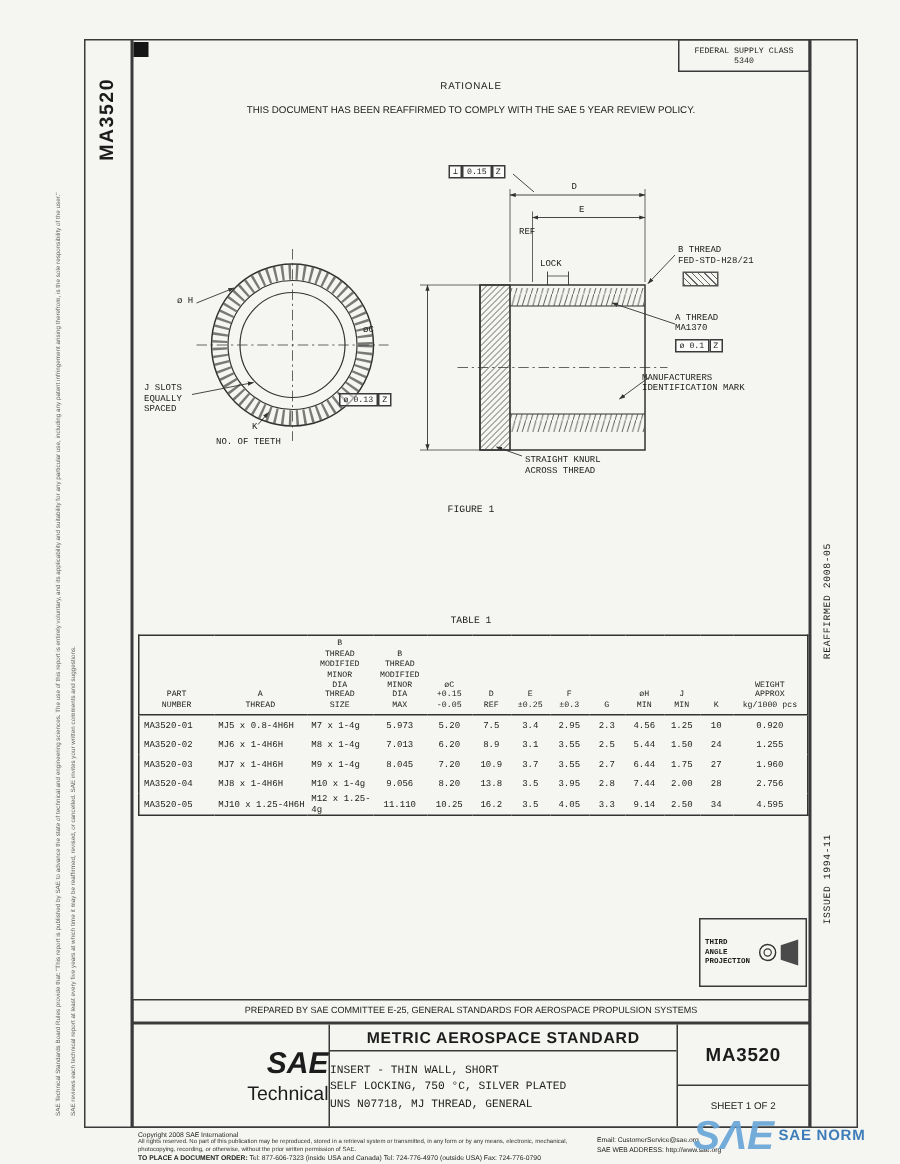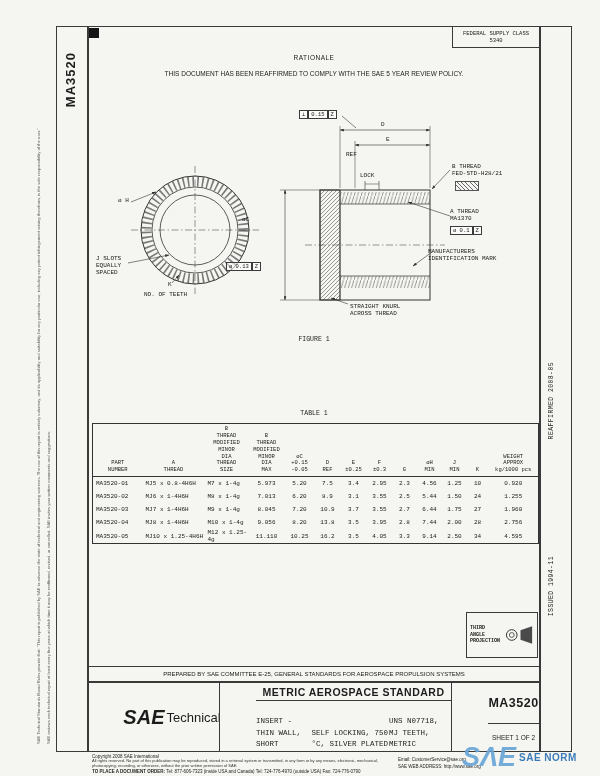--- a/index.html
+++ b/index.html
@@ -21,21 +21,21 @@
   
   table.dim{position:absolute;left:92px;top:423px;width:446px;border-collapse:collapse;
        table-layout:fixed;border:1px solid #333;}
   table.dim th{font-family:"Liberation Mono","DejaVu Sans Mono",monospace;font-size:5.5px;
        font-weight:normal;white-space:pre-line;vertical-align:bottom;text-align:center;
        border-bottom:1px solid #333;padding:2px 0 2px 0;line-height:1.25;}
   table.dim td{font-family:"Liberation Mono","DejaVu Sans Mono",monospace;font-size:6px;
        text-align:center;height:13px;padding:0;}
   table.dim td.al{text-align:left;padding-left:3px;}
   
-  .tb-cell{box-sizing:border-box;border-left:1px solid #3a3a3a;padding-left:36px;}
+  .tb-cell{box-sizing:border-box;border-left:1px solid #3a3a3a;}
   .hatch-swatch{position:absolute;border:0.6px solid #555;
        background:repeating-linear-gradient(45deg,#666 0 0.7px,transparent 0.7px 3px);}
   .wm{position:absolute;left:462px;top:742px;display:flex;align-items:center;opacity:.92;}
   .wm-glyph{font-family:"Liberation Sans",sans-serif;font-style:italic;font-weight:bold;
        font-size:27px;color:#6aa6d8;}
   .wm-text{font-family:"Liberation Sans",sans-serif;font-weight:bold;font-size:10px;
        color:#2d72b4;margin-left:3px;letter-spacing:.5px;}
 </style>
 </head>
 <body>
@@ -300,32 +300,32 @@
       <circle cx="7" cy="11" r="2.5" fill="none" stroke="#333" stroke-width="0.8"></circle>
       <polygon points="16,6 28,2 28,20 16,16" fill="#4a4a4a"></polygon>
     </svg>
   </div>
 
   <div class="frame" style="left:88px;top:666px;width:452px;height:16px;display:flex;align-items:center;justify-content:center;">
     <span style="font-size:6px;">PREPARED BY SAE COMMITTEE E-25, GENERAL STANDARDS FOR AEROSPACE PROPULSION SYSTEMS</span>
   </div>
 
   <div class="frame" style="left:88px;top:682px;width:452px;height:70px;display:flex;">
-    <div class="tb-cell" style="width:130px;border-left:none;display:flex;align-items:center;justify-content:center;">
+    <div class="tb-cell" style="width:130px;border-left:none;display:flex;align-items:flex-end;justify-content:center;flex-direction:column;">
       <span style="font-style:italic;font-weight:bold;font-size:20px;">SAE</span>
       <span style="font-size:13px;margin-left:2px;">Technical</span>
     </div>
     <div class="tb-cell" style="flex:1;display:flex;flex-direction:column;">
       <div style="height:17px;border-bottom:1px solid #3a3a3a;display:flex;align-items:center;justify-content:center;
                   font-weight:bold;font-size:10.5px;letter-spacing:.5px;">METRIC AEROSPACE STANDARD</div>
-      <div class="mono" style="flex:1;display:flex;flex-direction:row;align-items:flex-end;justify-content:center;
+      <div class="mono" style="flex:1;display:flex;flex-direction:column;align-items:flex-start;justify-content:center;
                   font-size:7.5px;line-height:1.55;">
         <div>INSERT - THIN WALL, SHORT</div>
         <div>SELF LOCKING, 750 °C, SILVER PLATED</div>
-        <div>UNS N07718, MJ TEETH, METRIC</div>
+        <div>UNS N07718, MJ THREAD, GENERAL</div>
       </div>
     </div>
     <div class="tb-cell" style="width:88px;display:flex;flex-direction:column;">
       <div style="height:40px;border-bottom:1px solid #3a3a3a;display:flex;align-items:center;justify-content:center;
                   font-weight:bold;font-size:12.5px;letter-spacing:.5px;">MA3520</div>
       <div style="flex:1;display:flex;align-items:center;justify-content:center;font-size:6.5px;">SHEET 1 OF 2</div>
     </div>
   </div>
 
   <div class="abs" style="left:92px;top:754px;width:300px;">

